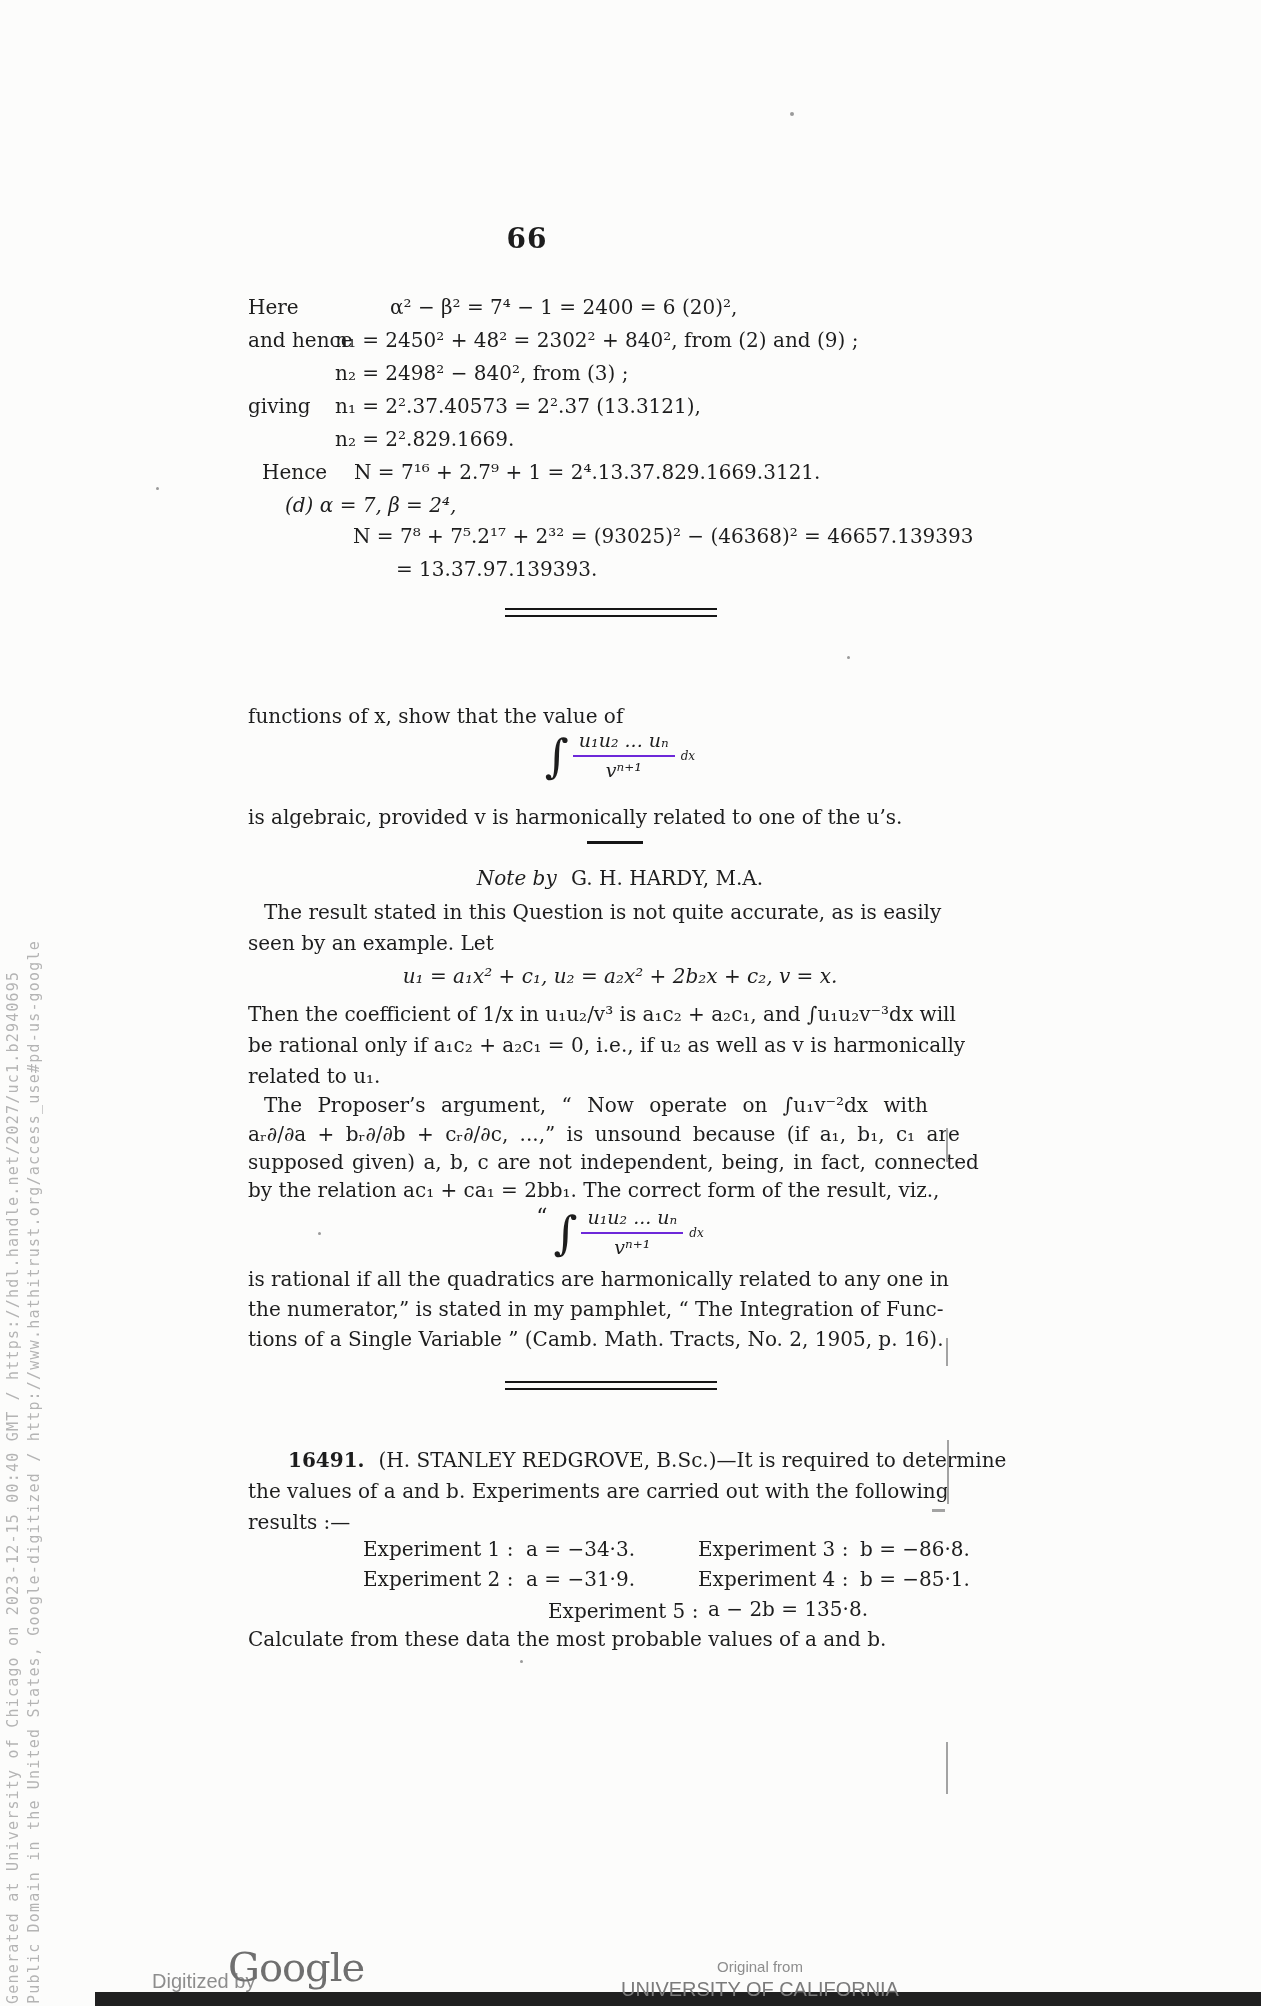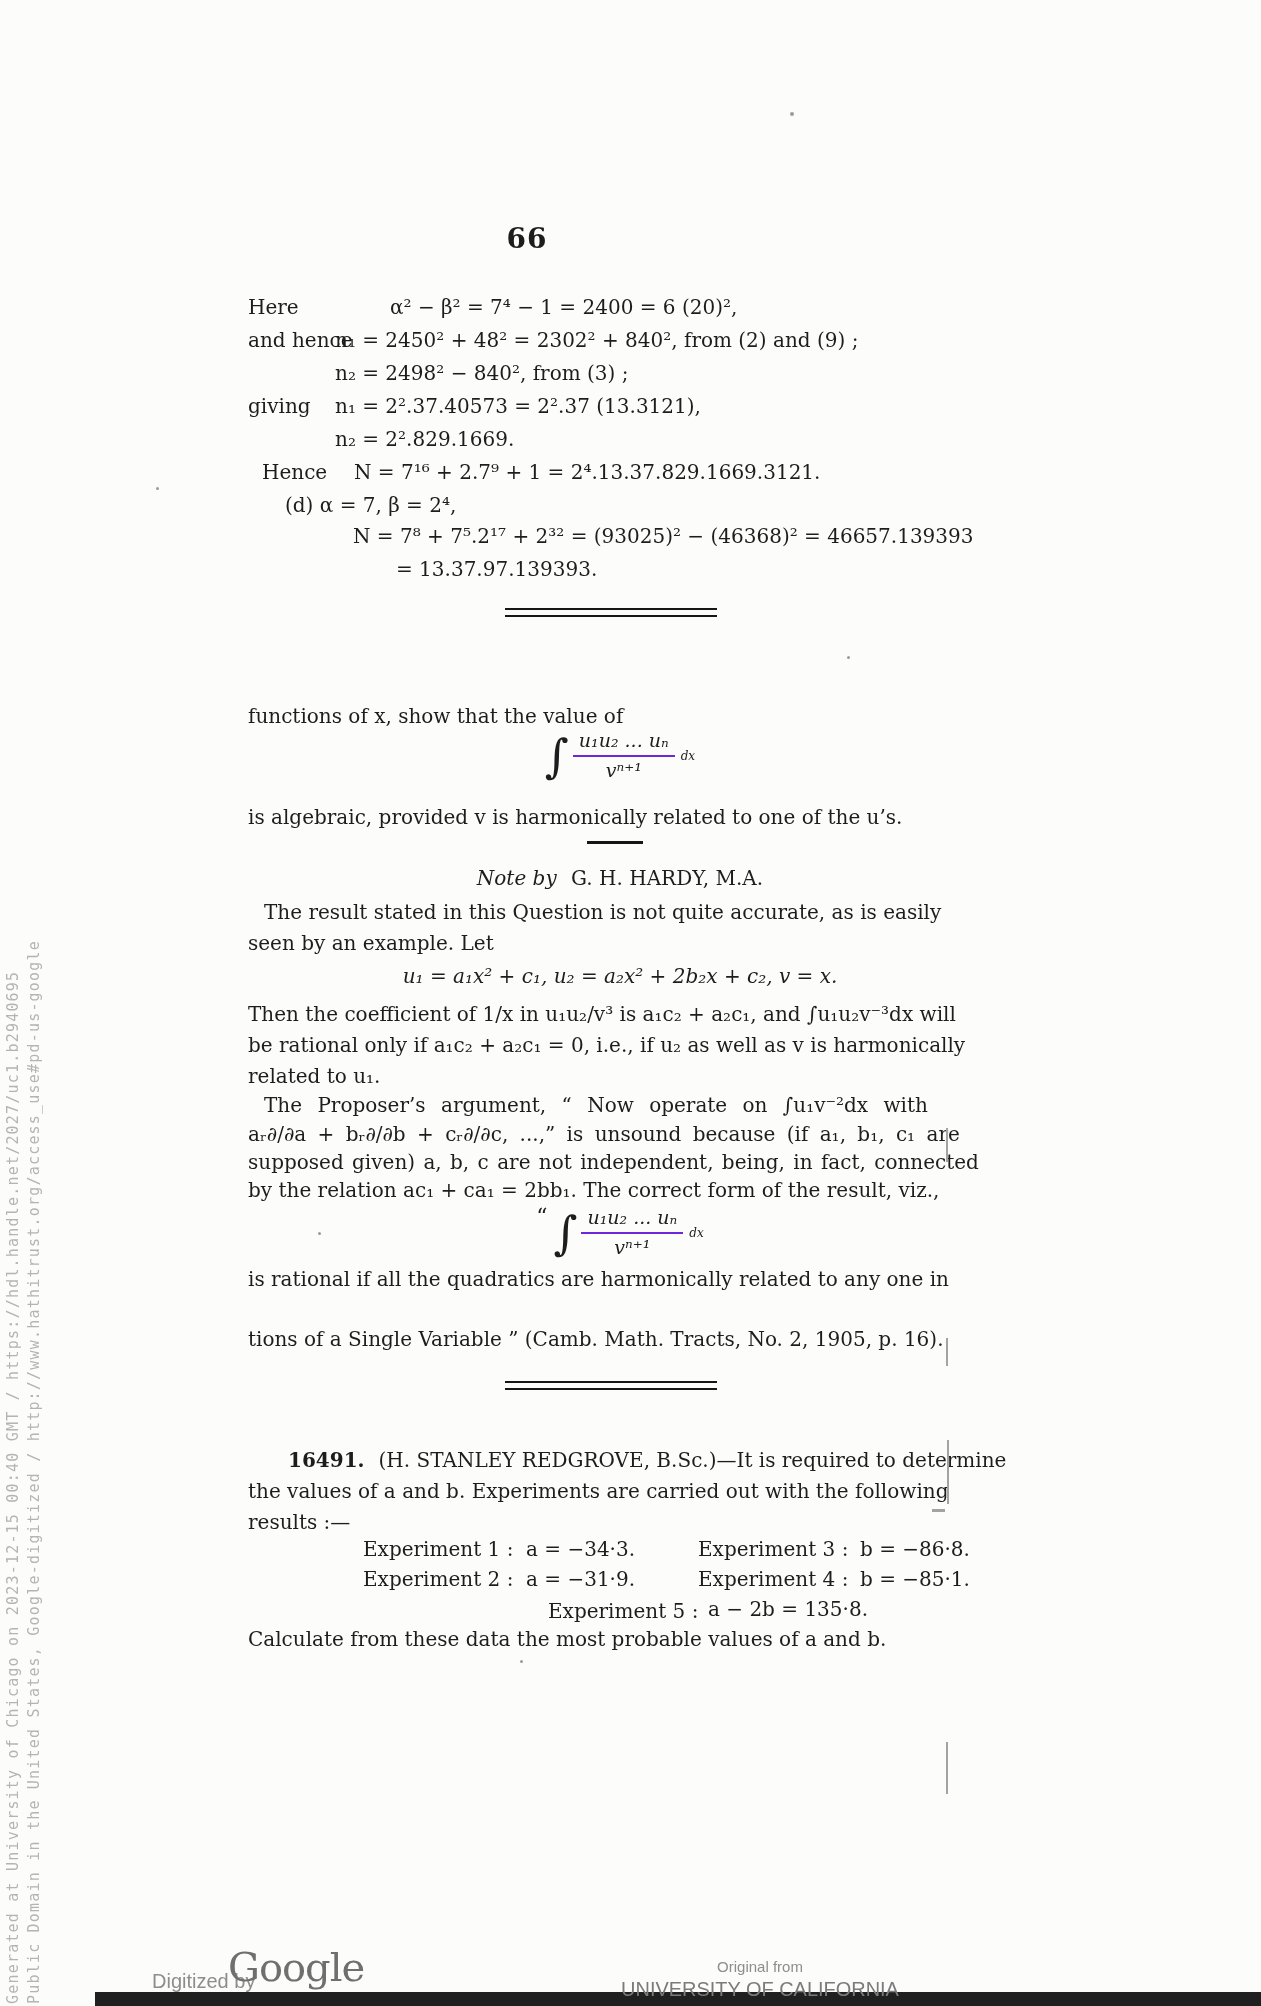--- a/index.html
+++ b/index.html
@@ -74,21 +74,21 @@
       <span class="slabel">giving</span>
       <span class="seq" style="left:87px;">n₁ = 2².37.40573 = 2².37 (13.3121),</span>
     </div>
     <div class="srow" style="top:132px;">
       <span class="seq" style="left:87px;">n₂ = 2².829.1669.</span>
     </div>
     <div class="srow" style="top:165px;margin-left:14px;">
       <span class="slabel">Hence</span>
       <span class="seq" style="left:92px;">N = 7¹⁶ + 2.7⁹ + 1 = 2⁴.13.37.829.1669.3121.</span>
     </div>
-    <div class="srow" style="top:198px;">
+    <div class="srow" style="top:198px;font-style:italic;">
       <span class="seq" style="left:37px;">(d)  α = 7,  β = 2⁴,</span>
     </div>
     <div class="srow" style="top:229px;">
       <span class="seq" style="left:105px;">N = 7⁸ + 7⁵.2¹⁷ + 2³² = (93025)² − (46368)² = 46657.139393</span>
     </div>
     <div class="srow" style="top:262px;">
       <span class="seq" style="left:148px;">= 13.37.97.139393.</span>
     </div>
   </div>
 
@@ -127,20 +127,21 @@
     <div class="display" style="top:340px;">
       <span class="openq">“</span>
       <span class="int">∫</span>
       <span class="frac">
         <span class="num">u₁u₂ ... uₙ</span>
         <span class="den">vⁿ⁺¹</span>
       </span>
       <span class="dx">dx</span>
     </div>
     <div class="tline" style="top:401px;left:0;">is rational if all the quadratics are harmonically related to any one in</div>
+    <div class="tline" style="top:431px;left:0;">the numerator,” is stated in my pamphlet, “ The Integration of Func-</div>
     <div class="tline" style="top:461px;left:0;">tions of a Single Variable ” (Camb. Math. Tracts, No. 2, 1905, p. 16).</div>
   </div>
 
   <div class="rule-double" style="top:1381px;"></div>
 
   <div class="prob" style="top:1448px;height:220px;">
     <div class="tline" style="top:0;left:40px;">
       <span class="probnum">16491.</span><span>(H. STANLEY REDGROVE, B.Sc.)—It is required to determine</span>
     </div>
     <div class="tline" style="top:31px;left:0;">the values of a and b.   Experiments are carried out with the following</div>

